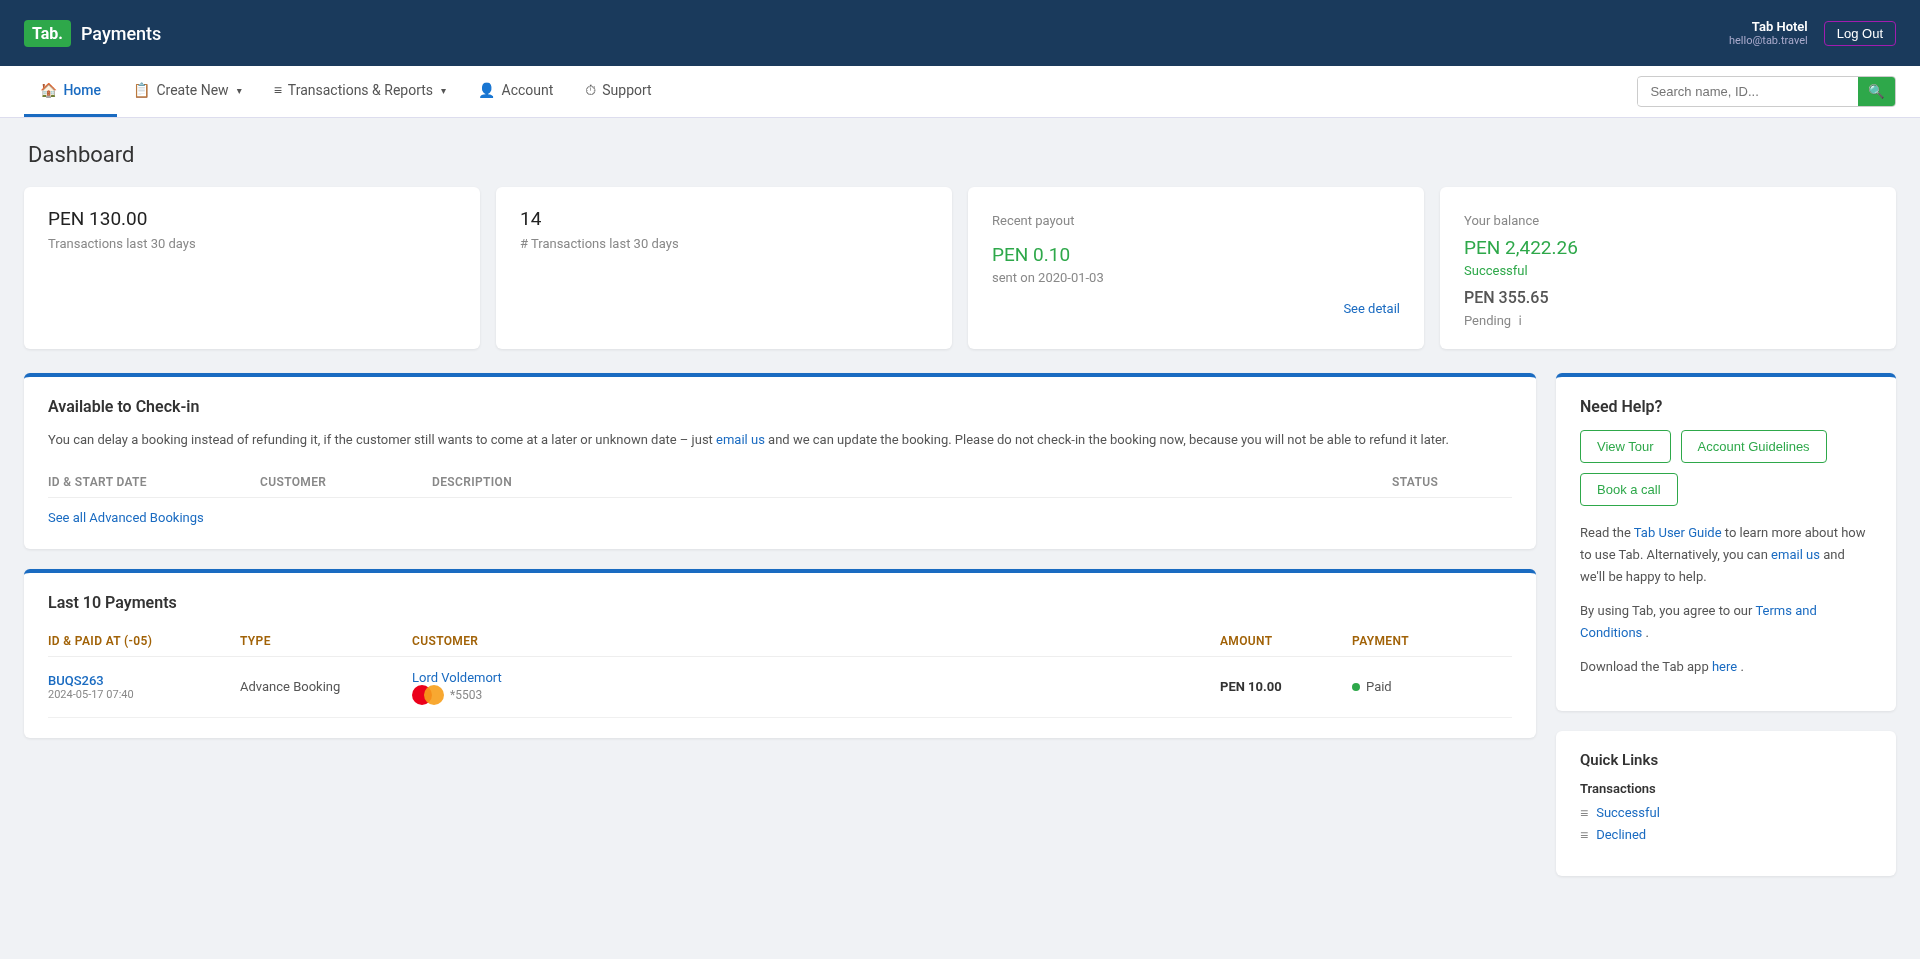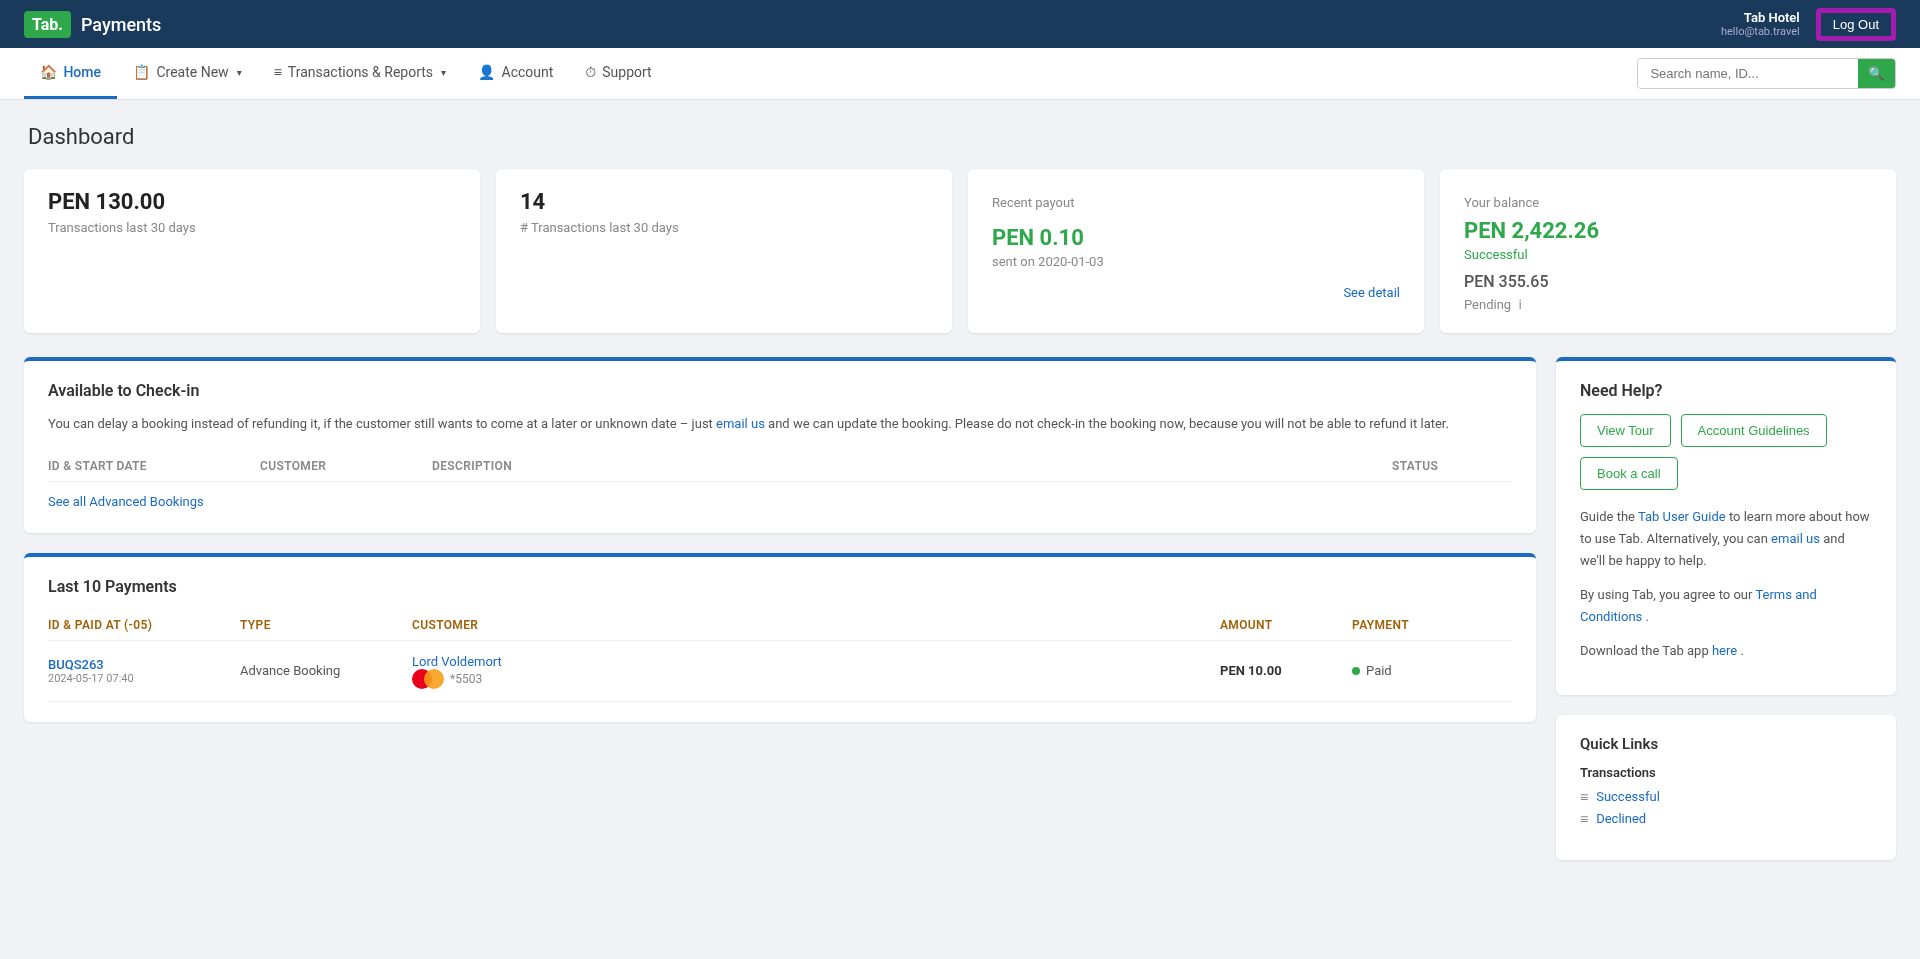--- a/index.html
+++ b/index.html
@@ -1,48 +1,48 @@
 <!DOCTYPE html>
 <html><head>
   <meta charset="utf-8">
   <style>
     * { box-sizing: border-box; margin: 0; padding: 0; }
     body { font-family: -apple-system, BlinkMacSystemFont, 'Segoe UI', Roboto, sans-serif; background: #f0f2f5; color: #333; font-size: 14px; }
 
     
-    .topbar { background: #1a3a5c; display: flex; align-items: center; justify-content: space-between; padding: 0 24px; height: 48px; }
+    .topbar { background: #1a3a5c; display: flex; align-items: center; justify-content: space-between; padding: 0 24px; height: 66px; }
     .topbar-left { display: flex; align-items: center; gap: 10px; }
     .logo-box { background: #2ea84a; color: white; font-weight: bold; font-size: 16px; padding: 4px 8px; border-radius: 4px; }
     .topbar-title { color: white; font-size: 18px; font-weight: 500; }
     .topbar-right { display: flex; align-items: center; gap: 16px; }
     .topbar-user { text-align: right; color: white; }
     .topbar-user-name { font-size: 13px; font-weight: 600; }
     .topbar-user-email { font-size: 11px; color: #aac; }
-    .logout-btn { background: transparent; border: 5px solid #a21caf; color: white; padding: 4px 12px; border-radius: 4px; cursor: pointer; font-size: 13px; }
+    .logout-btn { background: transparent; border: 1px solid #a21caf; color: white; padding: 4px 12px; border-radius: 4px; cursor: pointer; font-size: 13px; }
 
     
     .nav { background: white; border-bottom: 1px solid #dde; display: flex; align-items: center; padding: 0 24px; height: 52px; gap: 0; }
     .nav-item { display: flex; align-items: center; gap: 6px; padding: 0 16px; height: 100%; cursor: pointer; color: #555; font-size: 14px; border-bottom: 3px solid transparent; text-decoration: none; }
     .nav-item.active { color: #1a6bc1; border-bottom: 3px solid #1a6bc1; font-weight: 500; }
     .nav-icon { font-size: 14px; }
     .nav-spacer { flex: 1; }
     .search-wrapper { display: flex; align-items: center; border: 1px solid #ccc; border-radius: 4px; overflow: hidden; }
     .search-input { border: none; outline: none; padding: 6px 12px; font-size: 13px; width: 220px; color: #555; }
     .search-btn { background: #2ea84a; border: none; padding: 7px 10px; cursor: pointer; color: white; display: flex; align-items: center; }
     .chevron { font-size: 10px; margin-left: 2px; }
 
     
     .main { padding: 24px 24px 24px 300px; max-width: 1920px; margin: 0 auto; padding-left: 24px; padding-right: 24px; }
     .page-title { font-size: 22px; font-weight: 400; color: #333; margin-bottom: 20px; padding-left: 4px; }
 
     
     .cards-row { display: grid; grid-template-columns: repeat(4, 1fr); gap: 16px; margin-bottom: 24px; }
     .card { background: white; border-radius: 6px; padding: 20px 24px; box-shadow: 0 1px 3px rgba(0,0,0,0.08); }
     .card-label { font-size: 13px; color: #888; margin-top: 6px; }
-    .card-value { font-size: 22px; font-weight: 700; color: #222; }
+    .card-value { font-size: 19px; font-weight: 400; color: #222; }
     .card-green { color: #2ea84a; }
     .card-sub { font-size: 13px; color: #888; margin-top: 4px; }
     .card-pending { font-size: 16px; font-weight: 500; color: #555; margin-top: 10px; }
     .card-link { color: #1a6bc1; font-size: 13px; cursor: pointer; text-align: right; display: block; margin-top: 16px; text-decoration: none; }
     .card-available { font-size: 13px; color: #2ea84a; margin-top: 4px; }
 
     
     .two-col { display: grid; grid-template-columns: 1fr 340px; gap: 20px; }
     .left-col { display: flex; flex-direction: column; gap: 20px; }
 
@@ -235,21 +235,21 @@
     <div class="right-panel">
 
       <div class="help-card">
         <div class="help-title">Need Help?</div>
         <div class="help-buttons">
           <button class="help-btn">View Tour</button>
           <button class="help-btn">Account Guidelines</button>
           <button class="help-btn">Book a call</button>
         </div>
         <p class="help-text">
-          <span>Guide the</span>
+          <span>Read the</span>
           <a class="help-link">Tab User Guide</a>
           <span>to learn more about how to use Tab. Alternatively, you can</span>
           <a class="help-link">email us</a>
           <span>and we'll be happy to help.</span>
         </p>
         <p class="help-text">
           <span>By using Tab, you agree to our</span>
           <a class="help-link">Terms and Conditions</a>
           <span>.</span>
         </p>

